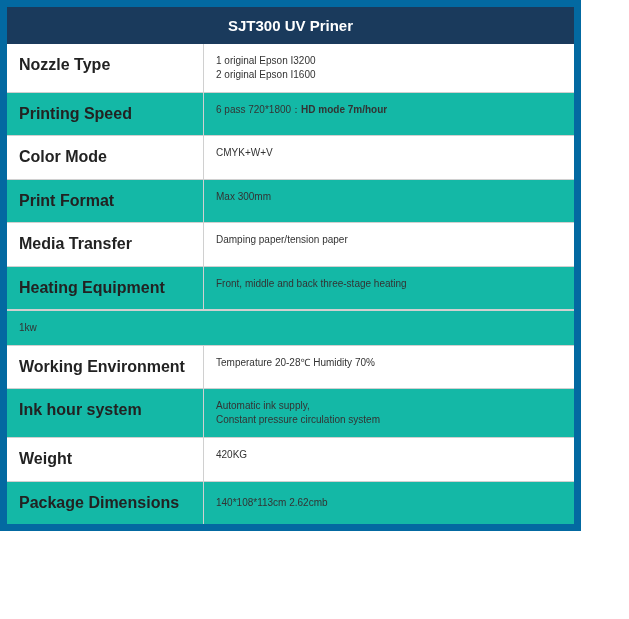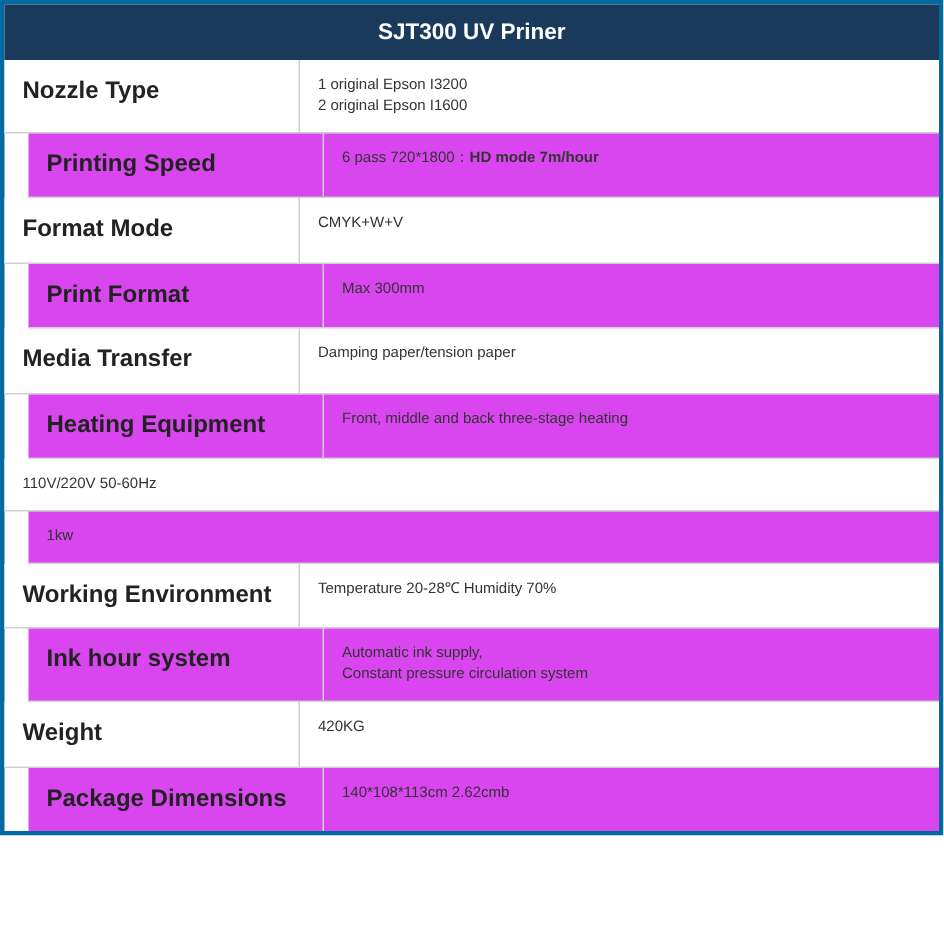--- a/index.html
+++ b/index.html
@@ -3,41 +3,41 @@
   <meta charset="utf-8">
   <style>
     * { margin: 0; padding: 0; box-sizing: border-box; }
     body {
       font-family: Arial, sans-serif;
       font-size: 13px;
       background: #fff;
       width: 629px;
     }
     .table-container {
-      width: 629px;
-      border: 3px solid #0369a1;
+      width: 581px;
+      border: 7px solid #0369a1;
     }
     .header-row {
       background-color: #1a3a5c;
       color: #fff;
       text-align: center;
       padding: 10px 0;
       font-size: 15px;
       font-weight: bold;
     }
     .data-row {
       display: flex;
       border-bottom: 1px solid #d0d0d0;
     }
     .data-row:last-child {
       border-bottom: none;
+      align-items: center;
     }
     .data-row.even {
-      background-color: #d946ef;
-      margin-left: 16px;
+      background-color: #14b8a6;
     }
     .data-row.odd {
       background-color: #ffffff;
     }
     .col-label {
       width: 197px;
       min-width: 197px;
       padding: 10px 12px;
       font-weight: bold;
       color: #222;
@@ -72,41 +72,40 @@
   </div>
 
   <div class="data-row even">
     <div class="col-label">Printing Speed</div>
     <div class="col-value">
       6 pass 720*1800：<span class="bold-part">HD mode 7m/hour</span>
     </div>
   </div>
 
   <div class="data-row odd">
-    <div class="col-label">Format Mode</div>
+    <div class="col-label">Color Mode</div>
     <div class="col-value">CMYK+W+V</div>
   </div>
 
   <div class="data-row even">
     <div class="col-label">Print Format</div>
     <div class="col-value">Max 300mm</div>
   </div>
 
   <div class="data-row odd">
     <div class="col-label">Media Transfer</div>
     <div class="col-value">Damping paper/tension paper</div>
   </div>
 
   <div class="data-row even">
     <div class="col-label">Heating Equipment</div>
     <div class="col-value">Front, middle and back three-stage heating</div>
   </div>
 
   <div class="data-row odd">
-    <div class="col-value">110V/220V 50-60Hz</div>
   </div>
 
   <div class="data-row even">
     <div class="col-value">1kw</div>
   </div>
 
   <div class="data-row odd">
     <div class="col-label">Working Environment</div>
     <div class="col-value">Temperature 20-28℃ Humidity 70%</div>
   </div>

